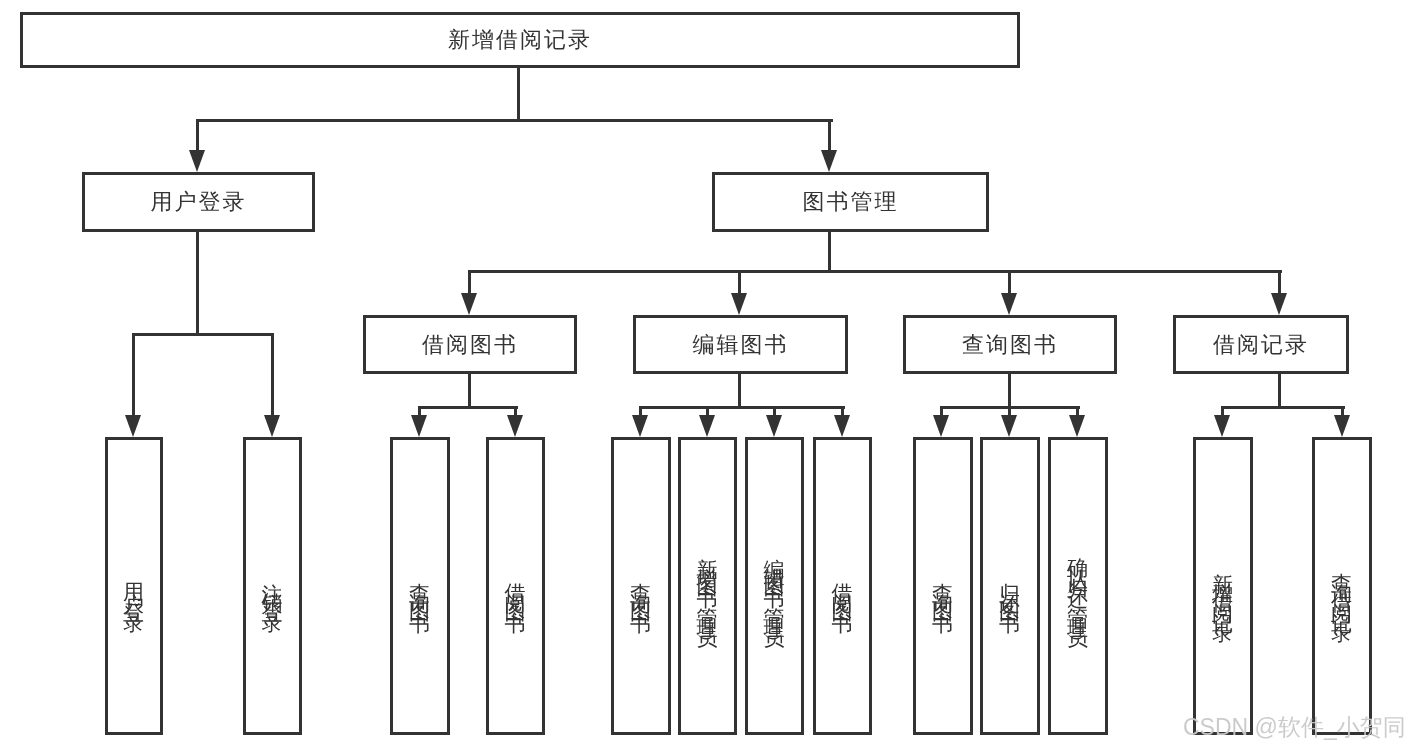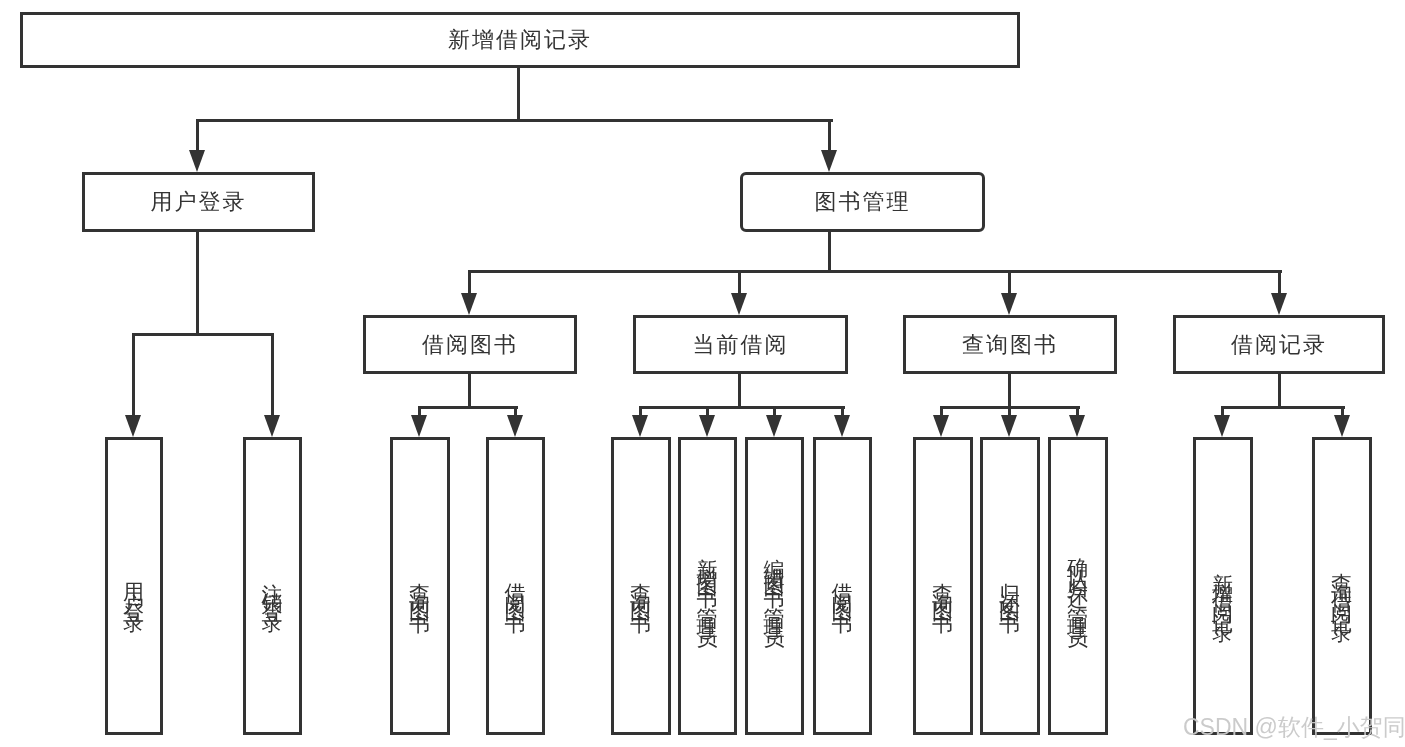--- a/index.html
+++ b/index.html
@@ -65,38 +65,38 @@
 <div class="canvas">
 
   <div class="node" style="left:20px; top:12px; width:1000px; height:56px;">新增借阅记录</div>
 
   <div class="vline" style="left:517px; top:68px; height:54px;"></div>
   <div class="hline" style="left:196px; top:119px; width:637px;"></div>
   <div class="drop" style="left:196px; top:119px; height:31px;"></div>
   <div class="drop" style="left:828px; top:119px; height:31px;"></div>
 
   <div class="node" style="left:82px; top:172px; width:233px; height:60px;">用户登录</div>
-  <div class="node" style="left:740px; top:172px; width:245px; height:60px;border-radius:6px;">图书管理</div>
+  <div class="node" style="left:712px; top:172px; width:277px; height:60px;">图书管理</div>
 
   <div class="vline" style="left:196px; top:232px; height:104px;"></div>
   <div class="hline" style="left:132px; top:333px; width:142px;"></div>
   <div class="drop" style="left:132px; top:333px; height:82px;"></div>
   <div class="drop" style="left:271px; top:333px; height:82px;"></div>
 
   <div class="vline" style="left:828px; top:232px; height:41px;"></div>
   <div class="hline" style="left:468px; top:270px; width:814px;"></div>
   <div class="drop" style="left:468px; top:270px; height:23px;"></div>
   <div class="drop" style="left:738px; top:270px; height:23px;"></div>
   <div class="drop" style="left:1008px; top:270px; height:23px;"></div>
   <div class="drop" style="left:1278px; top:270px; height:23px;"></div>
 
   <div class="node" style="left:363px; top:315px; width:214px; height:59px;">借阅图书</div>
-  <div class="node" style="left:633px; top:315px; width:215px; height:59px;">当前借阅</div>
+  <div class="node" style="left:633px; top:315px; width:215px; height:59px;">编辑图书</div>
   <div class="node" style="left:903px; top:315px; width:214px; height:59px;">查询图书</div>
-  <div class="node" style="left:1173px; top:315px; width:212px; height:59px;">借阅记录</div>
+  <div class="node" style="left:1173px; top:315px; width:176px; height:59px;">借阅记录</div>
 
   <div class="vline" style="left:468px; top:374px; height:35px;"></div>
   <div class="hline" style="left:418px; top:406px; width:100px;"></div>
   <div class="drop" style="left:418px; top:406px; height:9px;"></div>
   <div class="drop" style="left:514px; top:406px; height:9px;"></div>
 
   <div class="vline" style="left:738px; top:374px; height:35px;"></div>
   <div class="hline" style="left:639px; top:406px; width:206px;"></div>
   <div class="drop" style="left:639px; top:406px; height:9px;"></div>
   <div class="drop" style="left:706px; top:406px; height:9px;"></div>

